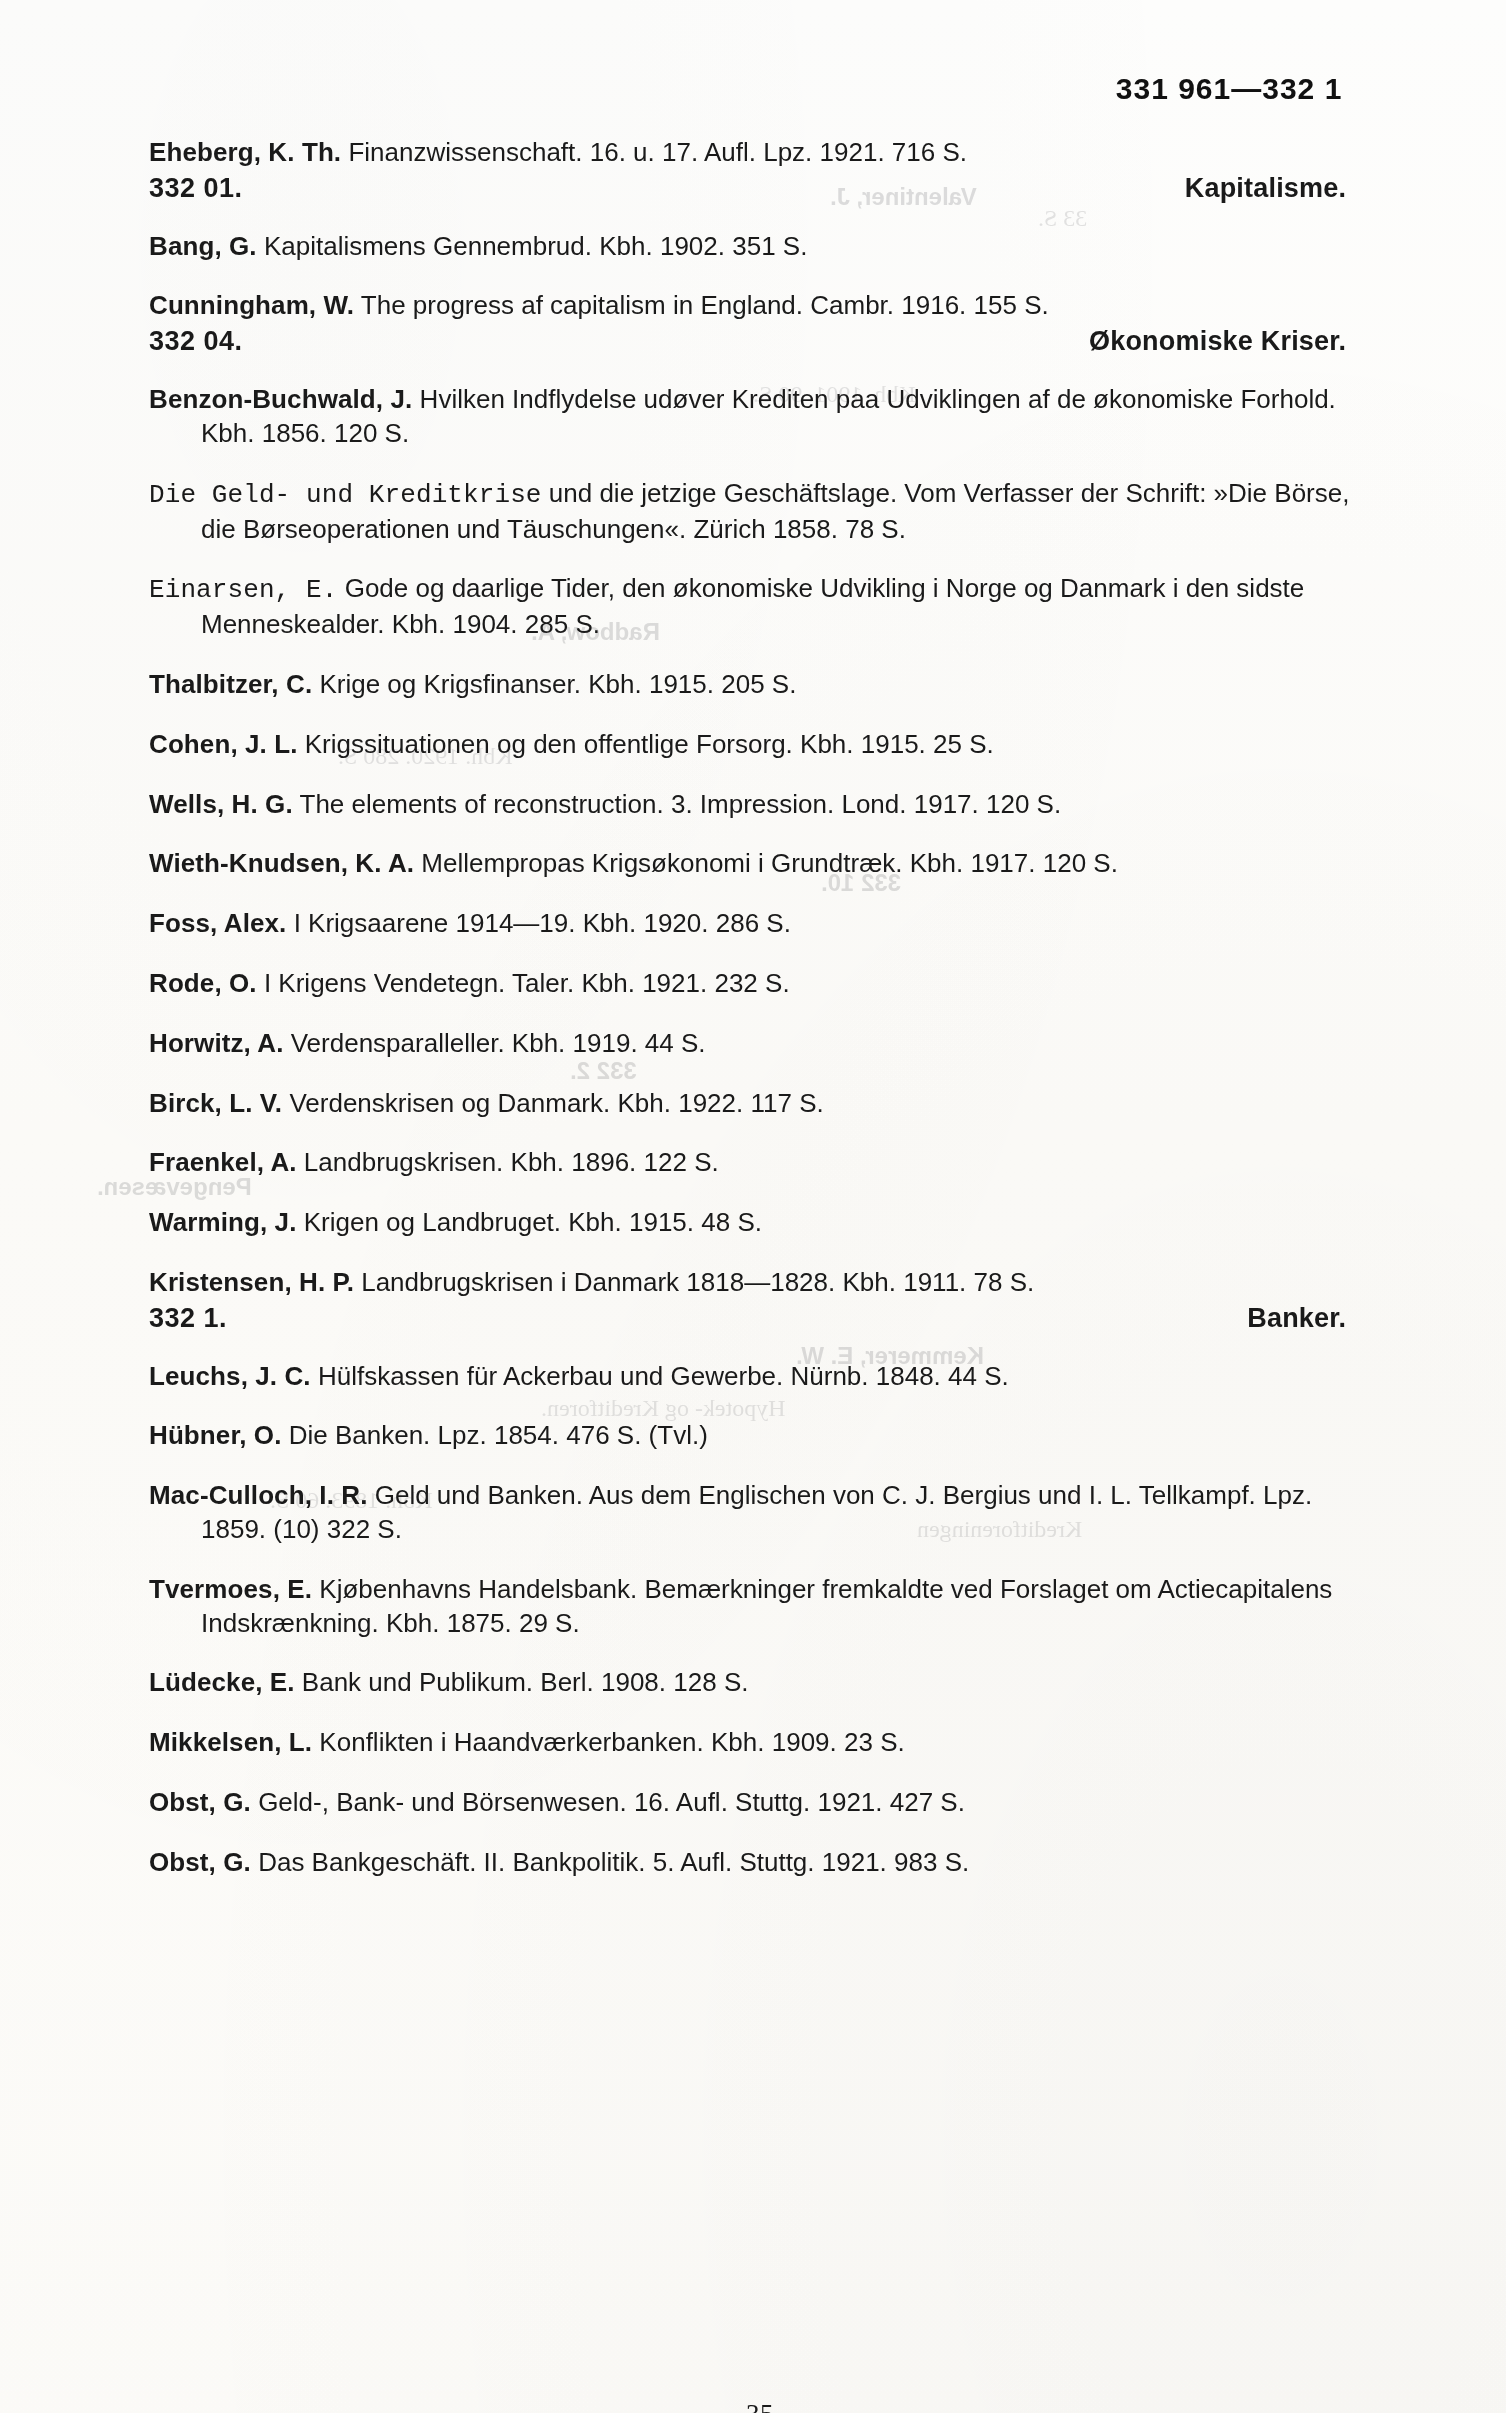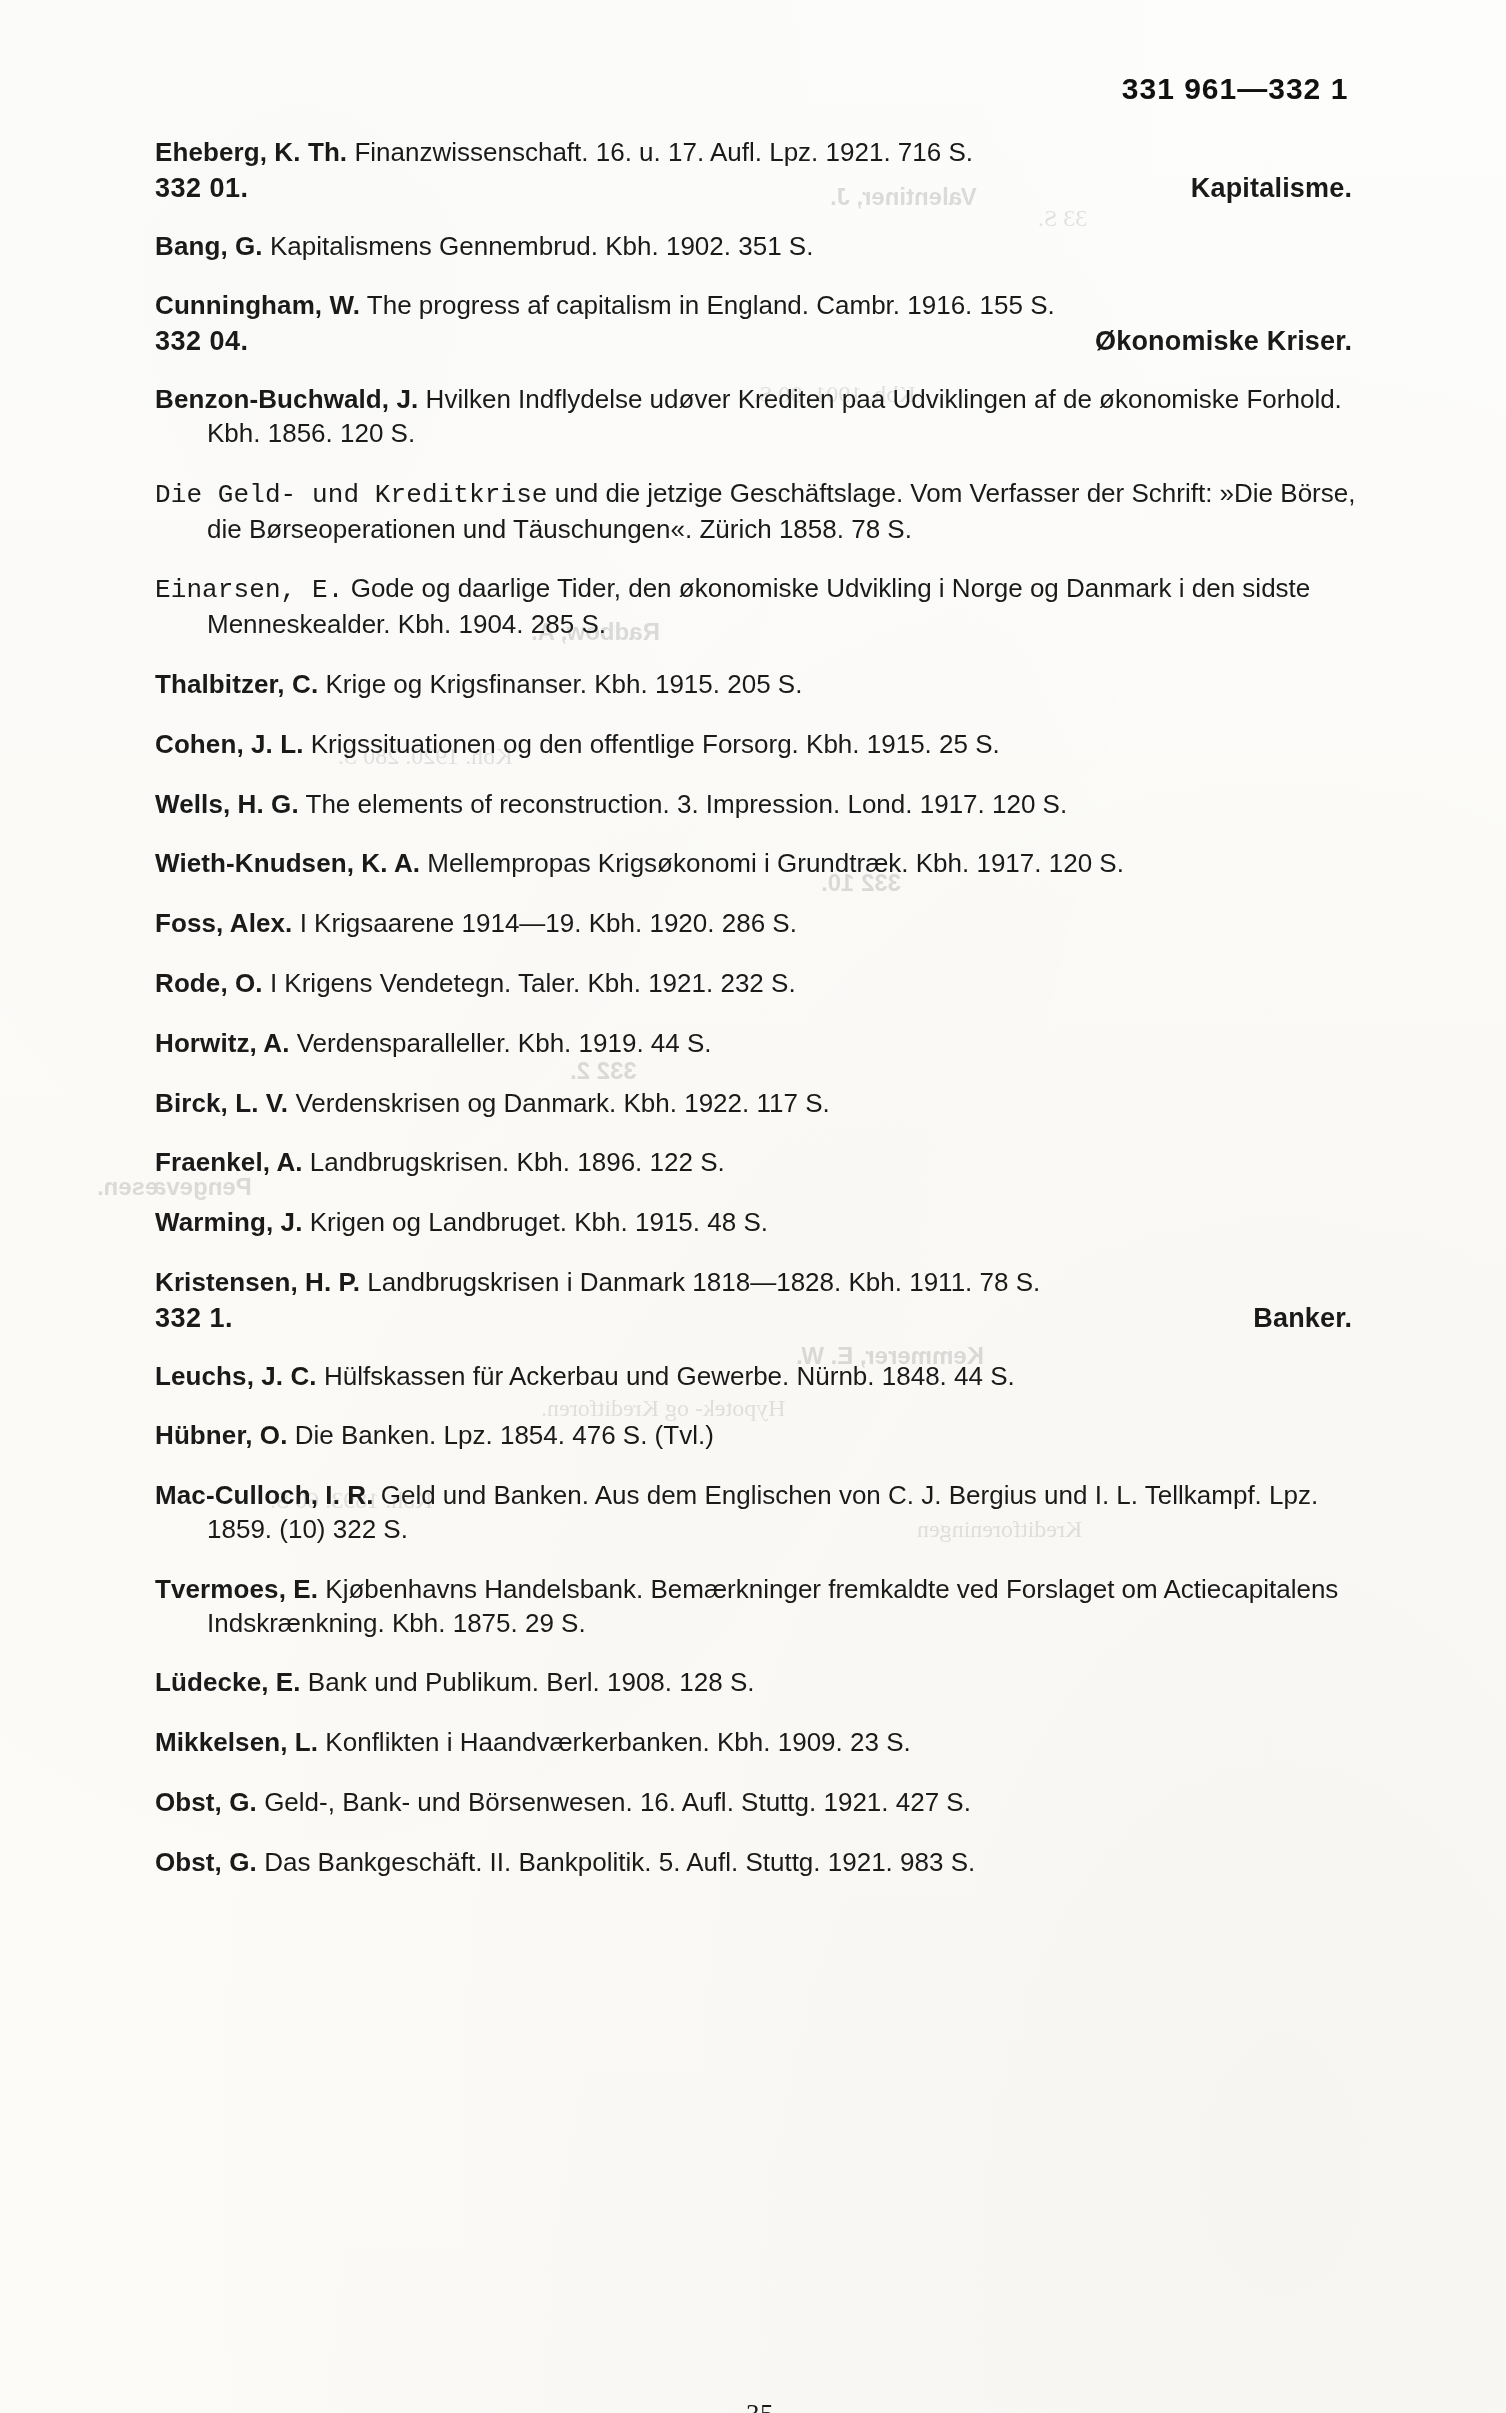--- a/index.html
+++ b/index.html
@@ -27,21 +27,21 @@
     position: absolute;
     inset: 0;
     background:
       radial-gradient(ellipse at 20% 10%, rgba(0,0,0,0.012), rgba(0,0,0,0) 60%),
       radial-gradient(ellipse at 85% 85%, rgba(0,0,0,0.02), rgba(0,0,0,0) 65%),
       linear-gradient(180deg, #fdfdfc 0%, #fcfbf8 45%, #fbfaf7 100%);
     pointer-events: none;
   }
   .content {
     position: absolute;
-    left: 155px;
+    left: 149px;
     top: 72px;
     width: 1202px;
   }
   .running-head {
     text-align: right;
     font-family: "Liberation Sans", sans-serif;
     font-weight: bold;
     font-size: 30px;
     letter-spacing: 1px;
     color: #111;

